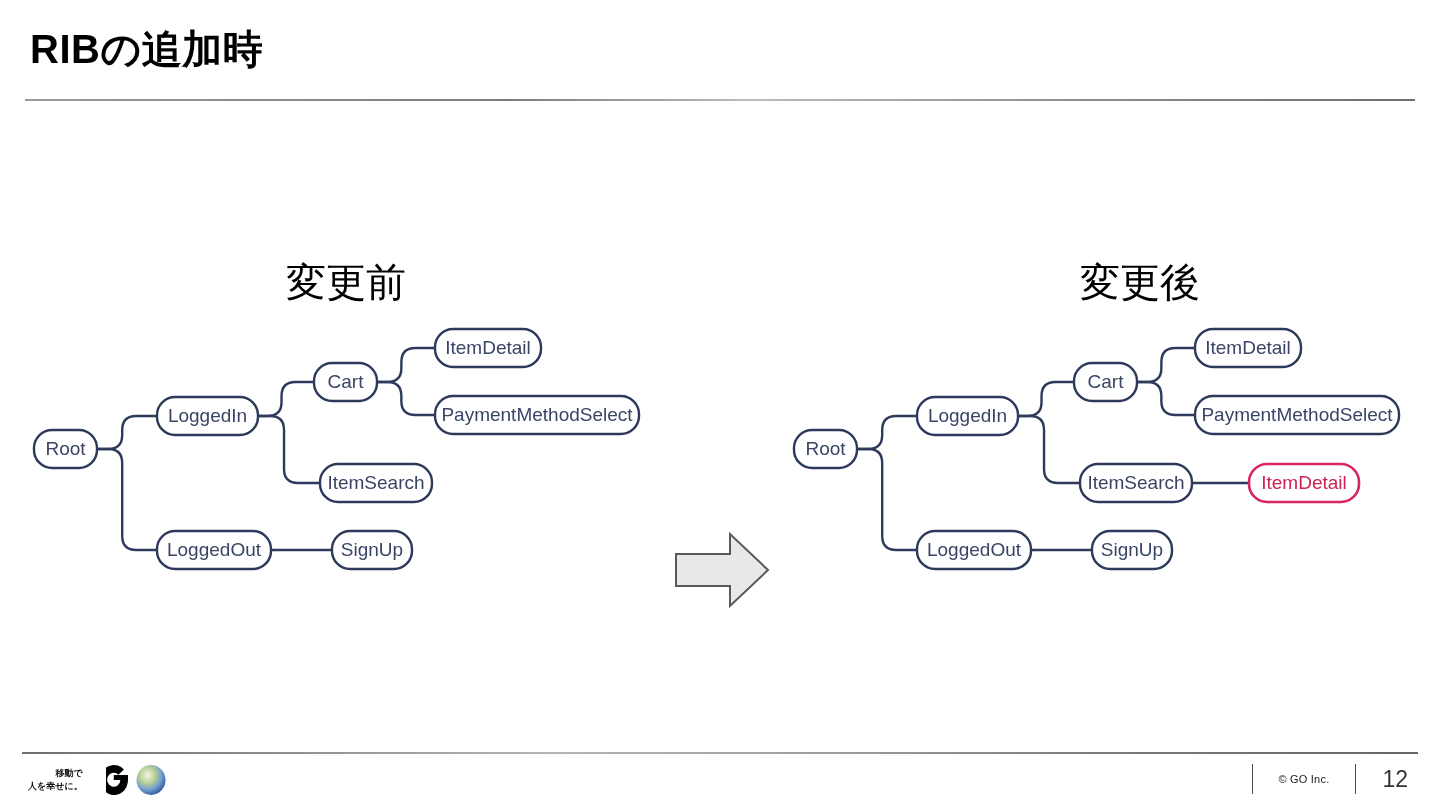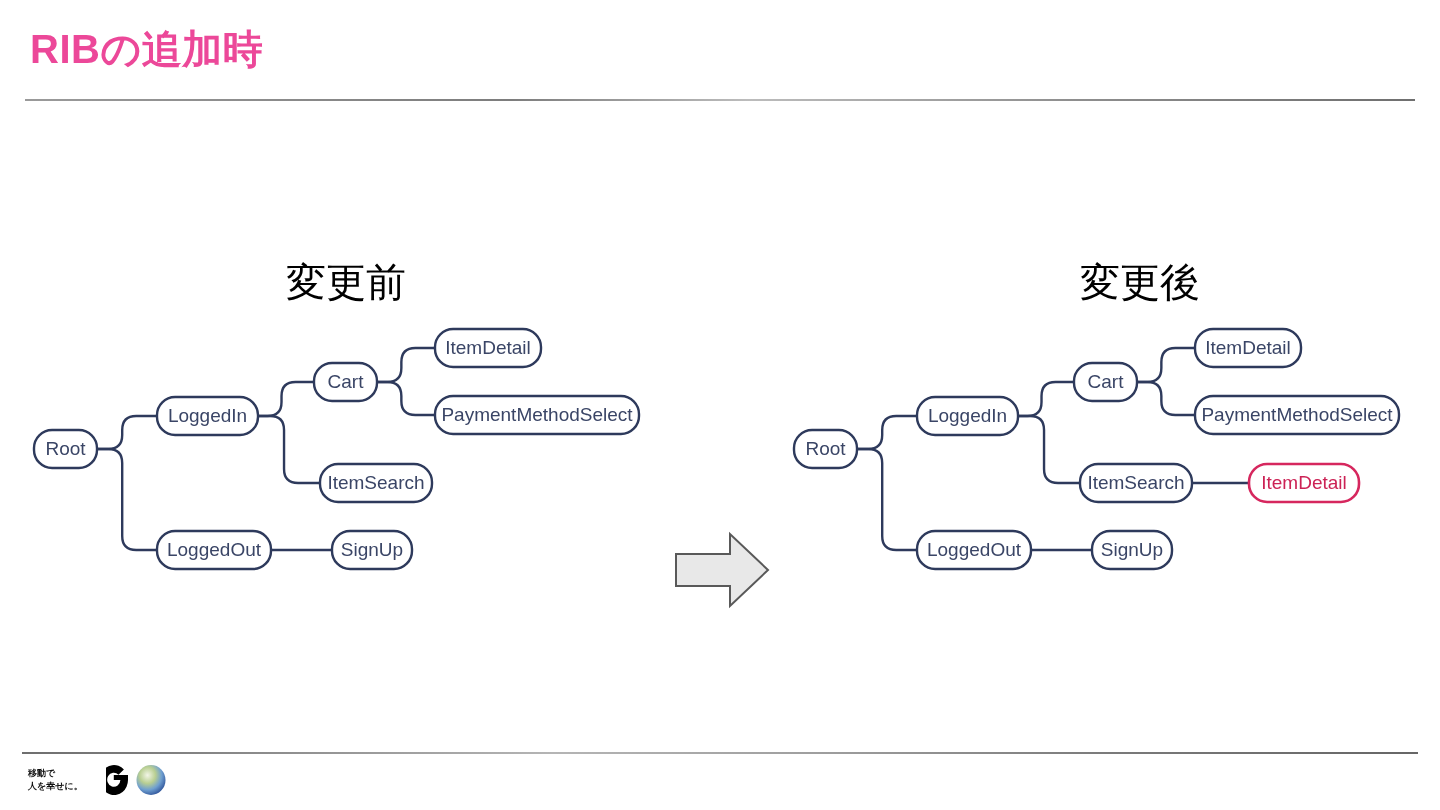--- a/index.html
+++ b/index.html
@@ -10,21 +10,21 @@
     overflow: hidden;
   }
   .slide { position: relative; width: 1440px; height: 810px; background: #fff; }
 
   
   .slide-title {
     position: absolute;
     left: 30px; top: 27px;
     font-size: 40px;
     font-weight: bold;
-    color: #ec4899;
+    color: #000000;
     letter-spacing: 0.5px;
     line-height: 1.1;
     white-space: nowrap;
   }
   .header-rule {
     position: absolute;
     left: 25px; top: 99px;
     width: 1390px; height: 2px;
     background: linear-gradient(to right, #9a9a9a 0%, #7d7d7d 35%, #bcbcbc 52%, #8f8f8f 75%, #6f6f6f 100%);
   }
@@ -91,20 +91,21 @@
     left: 22px; top: 752px;
     width: 1396px; height: 2px;
     background: linear-gradient(to right, #6e6e6e 0%, #8d8d8d 18%, #b5b5b5 38%, #9d9d9d 58%, #7a7a7a 78%, #666666 100%);
   }
   .logo-block {
     position: absolute;
     left: 28px; top: 764px;
     display: flex;
     align-items: center;
     gap: 23px;
+    text-align: right;
   }
   .logo-tagline {
     font-family: "Liberation Sans", "DejaVu Sans", sans-serif;
     font-size: 9px;
     line-height: 1.45;
     color: #111111;
     font-weight: bold;
     white-space: nowrap;
   }
   .logo-mark { display: block; }
@@ -257,14 +258,20 @@
           <stop offset="38%" stop-color="#b9cf92"></stop>
           <stop offset="68%" stop-color="#6f9fd0"></stop>
           <stop offset="100%" stop-color="#2b4f96"></stop>
         </radialGradient>
       </defs>
       <path d="M22,16 a14,15 0 1,1 -4.1,-10.6 l-5.4,5.4 a6.6,7 0 1,0 1.9,5.2 l-6.6,0 0,-5.0 14.2,0 z" fill="#000000"></path>
       <ellipse cx="45" cy="16" rx="14.5" ry="15" fill="url(#sphereGrad)"></ellipse>
     </svg>
   </div>
 
+  <div class="footer-right">
+    <div class="foot-div"></div>
+    <div class="copyright">© GO Inc.</div>
+    <div class="foot-div"></div>
+    <div class="page-number">12</div>
+  </div>
 
 </div>
 
 </body></html>

